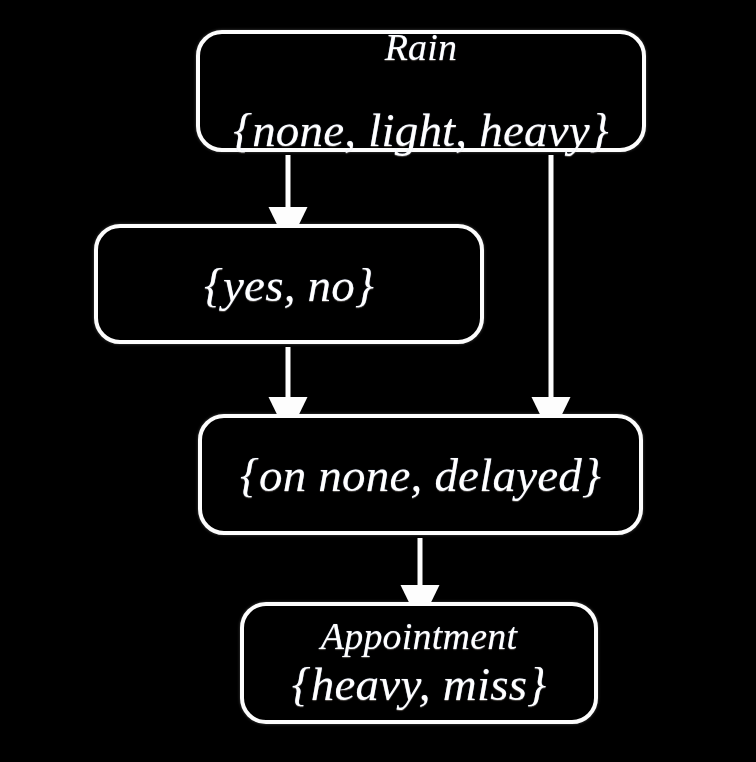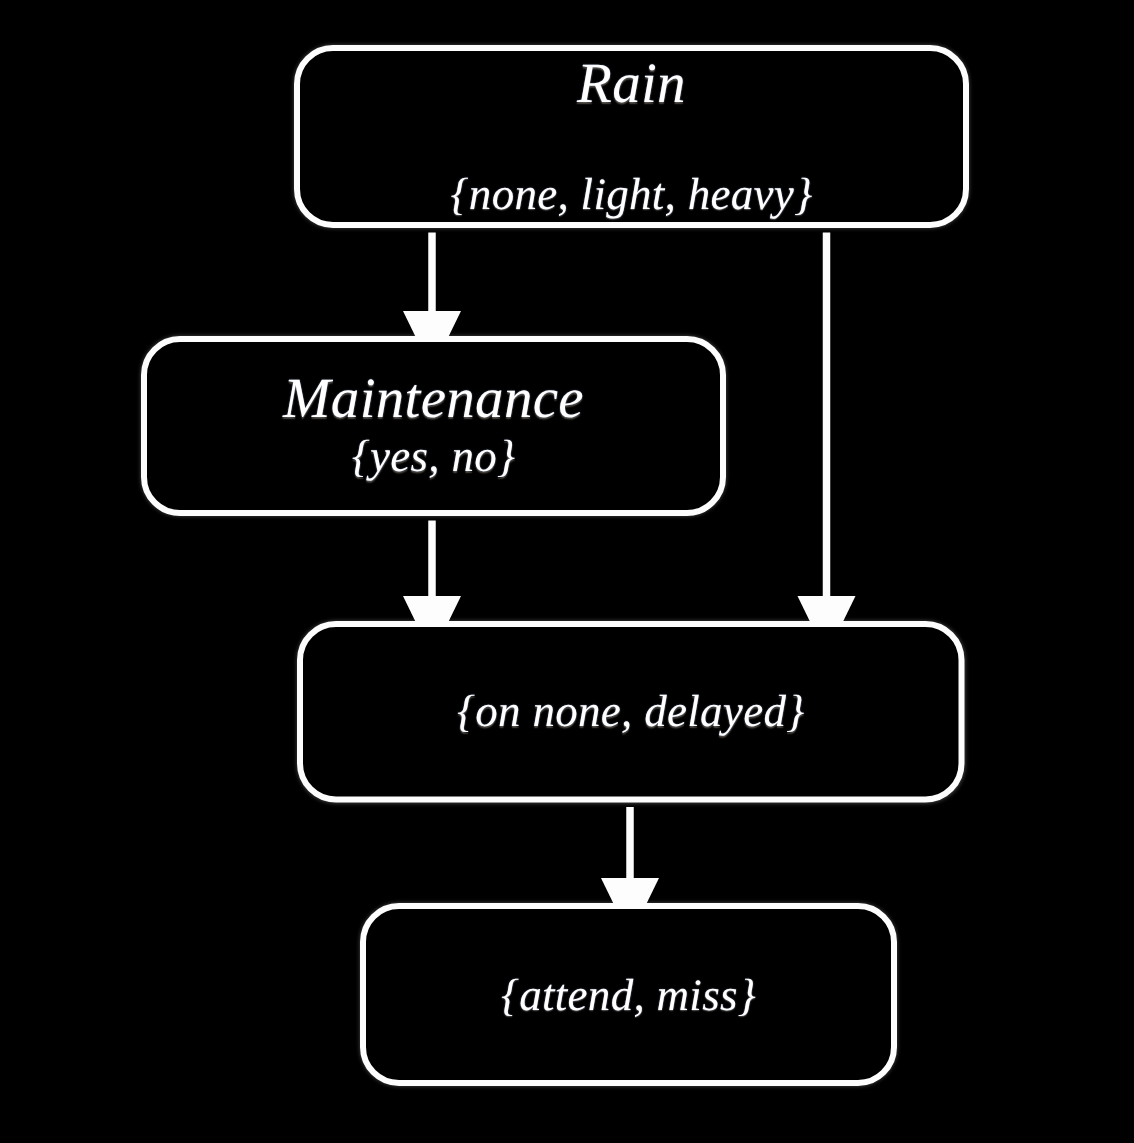--- a/index.html
+++ b/index.html
@@ -47,21 +47,21 @@
     font-style: italic;
     font-family: "Liberation Serif", "DejaVu Serif", serif;
     letter-spacing: 0.2px;
     line-height: 1.08;
     white-space: nowrap;
     text-shadow:
       0 0 1px rgba(160,190,255,0.55),
       0 1px 1px rgba(255,235,205,0.30);
   }
   .node-title { font-size: 38px; }
-  .node-states { font-size: 30px; margin-top: 2px; }
+  .node-states { font-size: 47px; margin-top: 2px; }
 
   
   #node-rain        { left:196px; top:30px;  width:450px; height:122px;gap:35px; }
   #node-maintenance { left:94px;  top:224px; width:390px; height:120px; }
   #node-train       { left:198px; top:414px; width:445px; height:121px; }
   #node-appointment { left:240px; top:602px; width:358px; height:122px; }
 </style>
 </head>
 <body>
 
@@ -82,25 +82,25 @@
 
     <line x1="420" y1="538" x2="420" y2="588" stroke="#fdfdfd" stroke-width="5" marker-end="url(#arrowhead)"></line>
   </svg>
 
   <div class="node" id="node-rain">
     <div class="node-title">Rain</div>
     <div class="node-states">{none, light, heavy}</div>
   </div>
 
   <div class="node" id="node-maintenance">
-    <div class="node-title">Maintenance</div>
     <div class="node-states">{yes, no}</div>
   </div>
 
   <div class="node" id="node-train">
     <div class="node-states">{on none, delayed}</div>
   </div>
 
   <div class="node" id="node-appointment">
-    <div class="node-states">{attend, miss}</div>
+    <div class="node-title">Appointment</div>
+    <div class="node-states">{heavy, miss}</div>
   </div>
 
 </div>
 
 </body></html>

